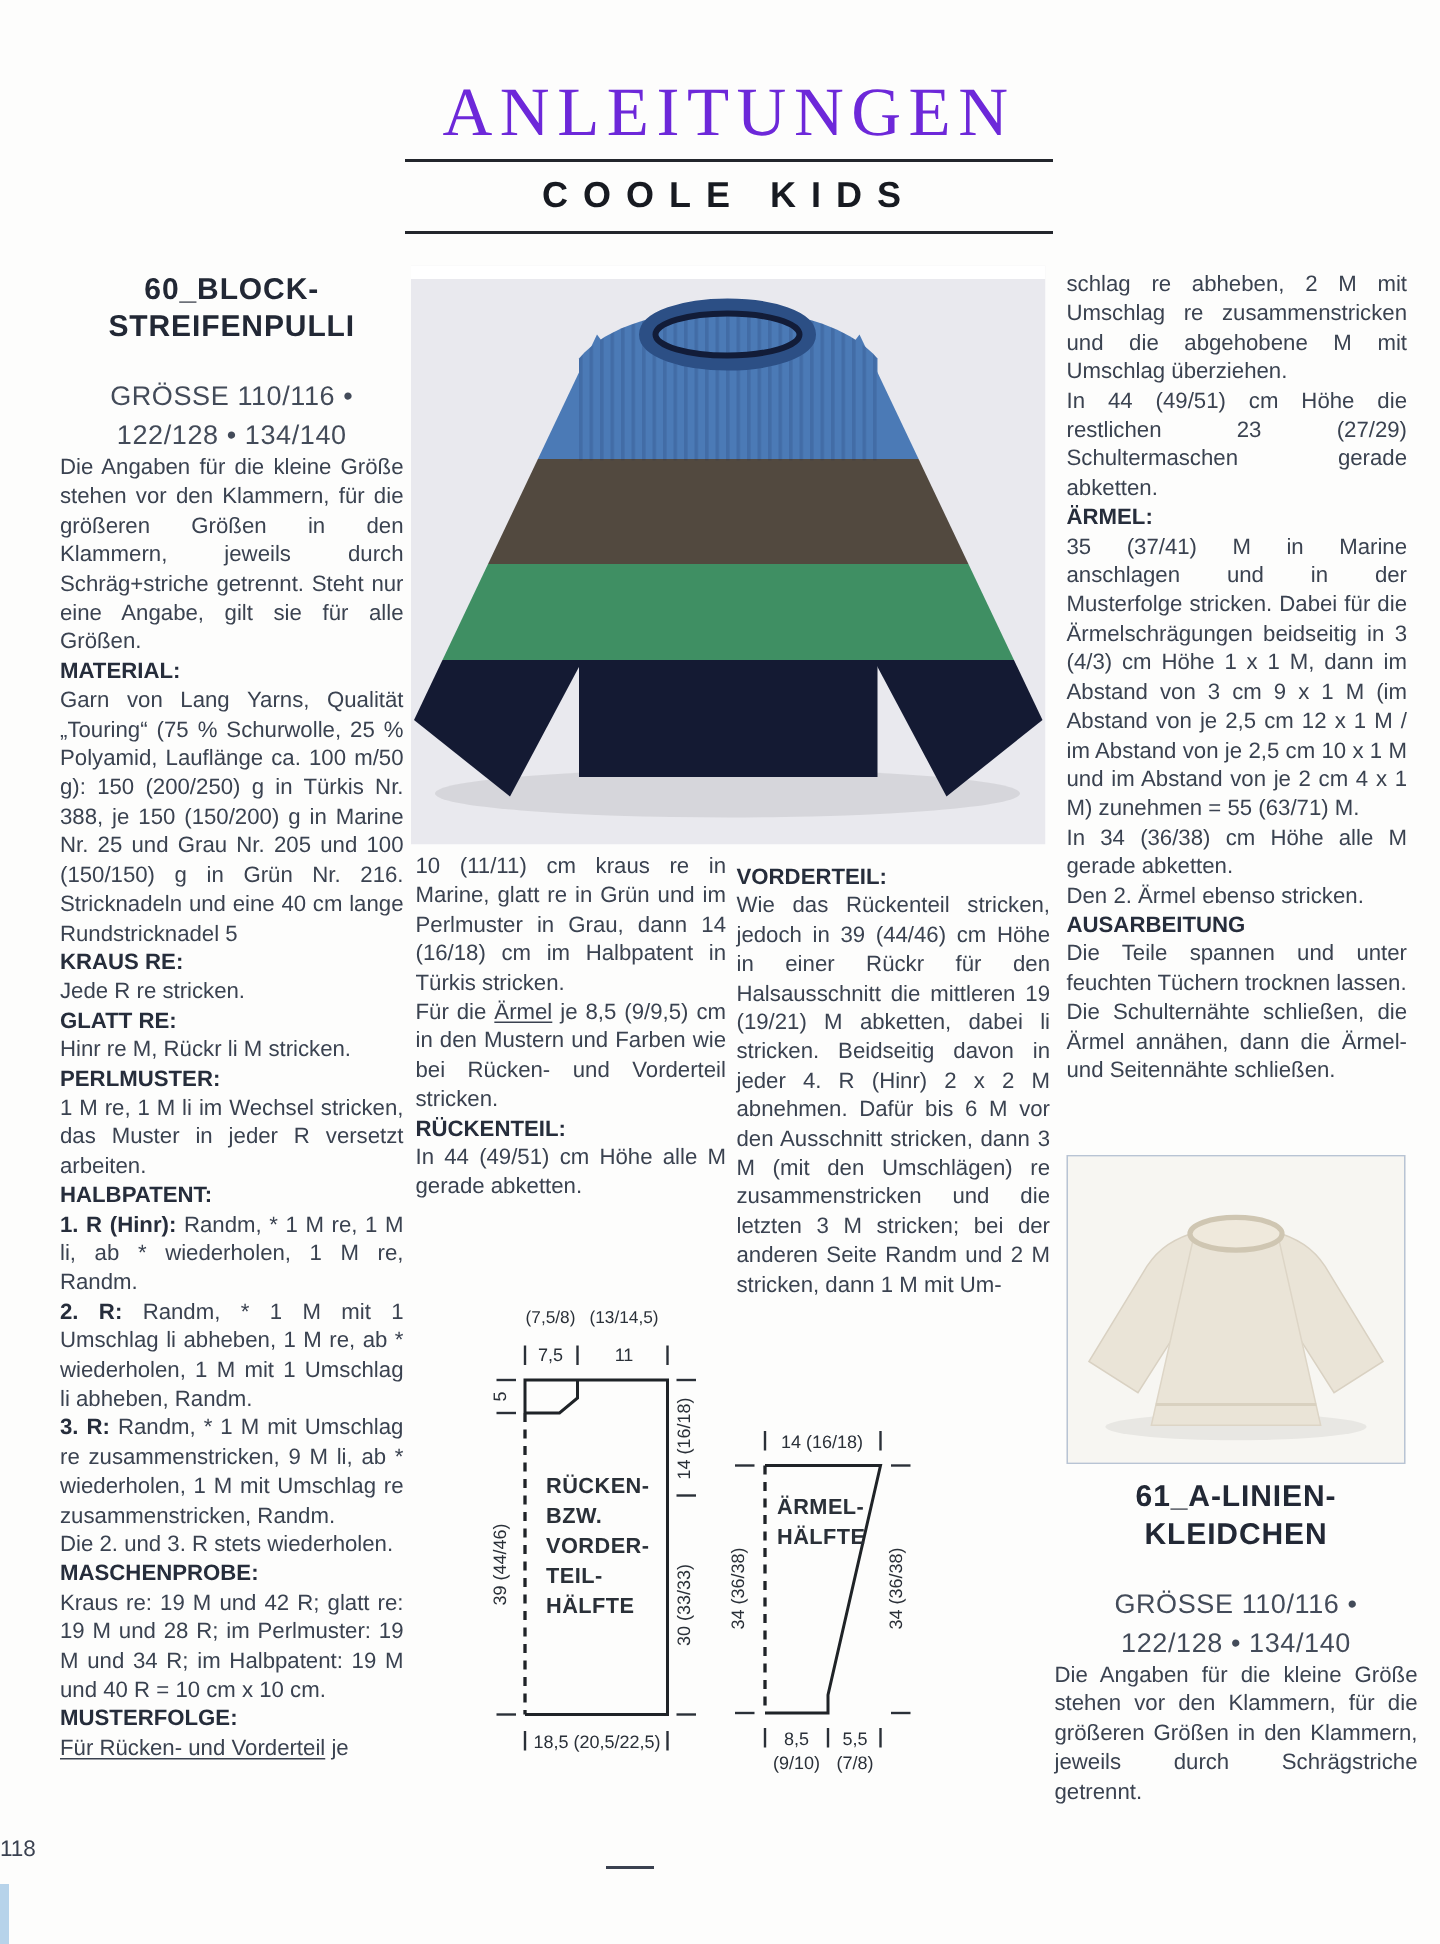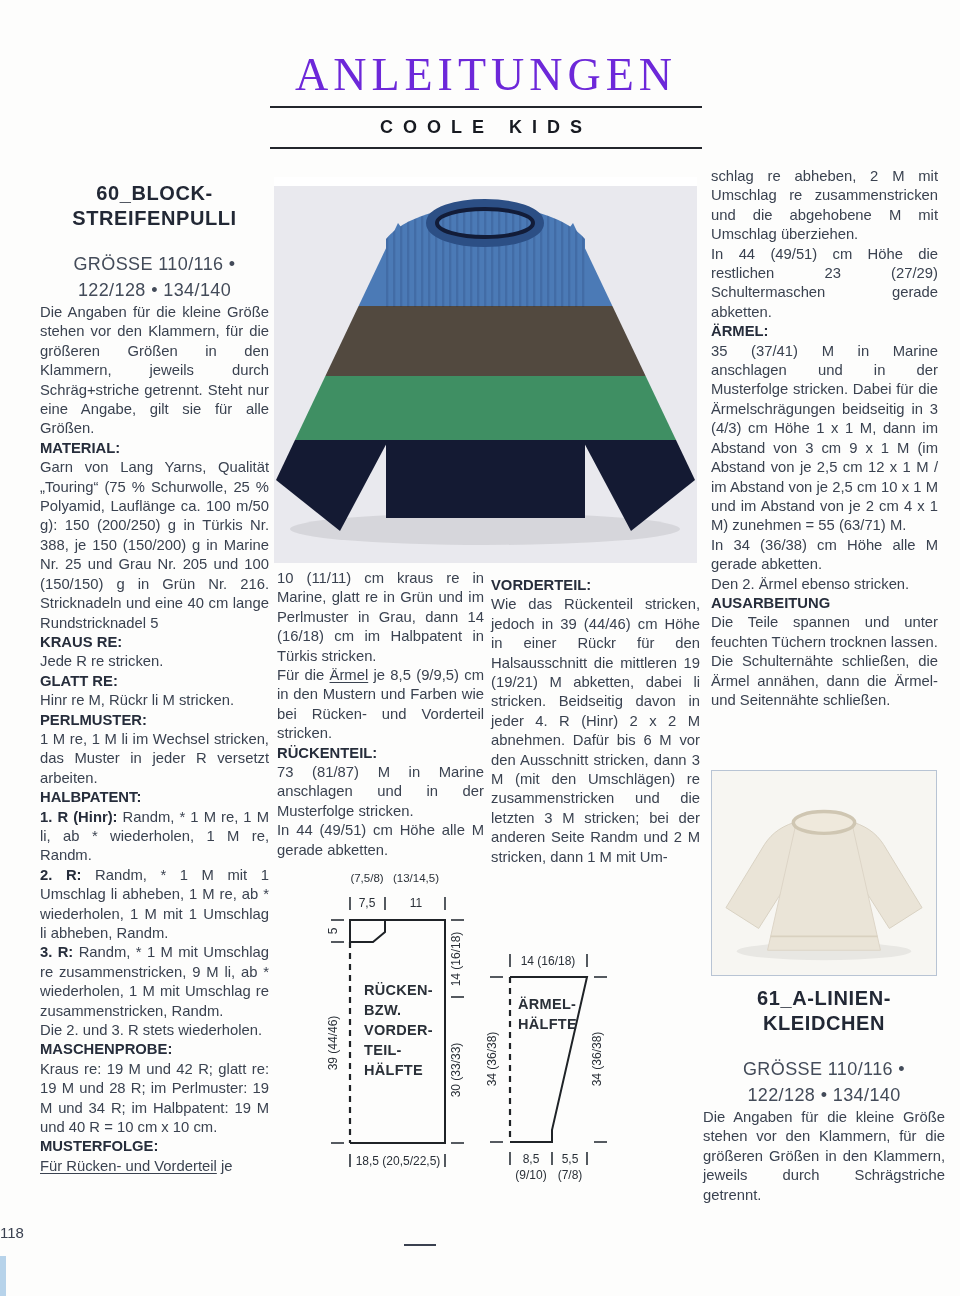--- a/index.html
+++ b/index.html
@@ -9,21 +9,21 @@
   }
   *{margin:0;padding:0;box-sizing:border-box}
   html,body{background:#ffffff}
   .page{position:relative;width:960px;height:1296px;background:#fdfdfc;overflow:hidden;
         font-family:"Liberation Sans",sans-serif;color:var(--text)}
   
   .header{position:absolute;left:270px;top:50px;width:432px;text-align:center}
   .main-title{font-family:"Liberation Serif",serif;font-weight:400;font-size:46px;
               letter-spacing:5px;color:#6d28d9;line-height:1.1}
   .rule{border:none;border-top:2px solid var(--rule);margin-top:5px}
-  .sub-title{font-size:18px;font-weight:bold;letter-spacing:10px;color:#171a21;margin-top:9px}
+  .sub-title{font-size:24px;font-weight:bold;letter-spacing:10px;color:#171a21;margin-top:9px}
   .rule2{border:none;border-top:2px solid var(--rule);margin-top:9px}
   
   .col{position:absolute;font-size:14.8px;line-height:19.4px;text-align:justify}
   .col p{margin:0}
   .sec{margin-top:7px}
   b,.bh{font-weight:bold;color:var(--heading)}
   .art-title{font-size:20px;font-weight:bold;letter-spacing:.6px;color:#222835;
              text-align:center;line-height:25px}
   .art-size{font-size:18px;color:#434b59;text-align:center;line-height:26px;letter-spacing:.4px;margin-top:20px}
   .intro{margin-top:10px}
@@ -126,30 +126,29 @@
     <path d="M 112 62 C 130 40 170 29 211 29 C 252 29 292 40 311 62 L 311 341 L 112 341 Z" fill="url(#stripes)"></path>
     <rect x="90" y="22" width="243" height="108" fill="url(#rib)" clip-path="url(#bodyClip)"></rect>
     <ellipse cx="211" cy="46" rx="54" ry="19" fill="none" stroke="#2c4f85" stroke-width="10"></ellipse>
     <ellipse cx="211" cy="46" rx="48" ry="14" fill="none" stroke="#121c38" stroke-width="4"></ellipse>
   </svg>
 
   <div class="col" style="left:277px;top:569px;width:207px">
     <p>10 (11/11) cm kraus re in Marine, glatt re in Grün und im Perlmuster in Grau, dann 14 (16/18) cm im Halbpatent in Türkis stricken.</p>
     <p class="sec"><span>Für die </span><span class="ul">Ärmel</span><span> je 8,5 (9/9,5) cm in den Mustern und Farben wie bei Rücken- und Vorderteil stricken.</span></p>
     <p class="sec bh">RÜCKENTEIL:</p>
-    <p>73 (81/87) M in Marine anschlagen und in der Musterfolge stricken.</p>
     <p>In 44 (49/51) cm Höhe alle M gerade abketten.</p>
   </div>
 
   <div class="col" style="left:491px;top:576px;width:209px">
     <p class="bh">VORDERTEIL:</p>
     <p>Wie das Rückenteil stricken, jedoch in 39 (44/46) cm Höhe in einer Rückr für den Halsausschnitt die mittleren 19 (19/21) M abketten, dabei li stricken. Beidseitig davon in jeder 4. R (Hinr) 2 x 2 M abnehmen. Dafür bis 6 M vor den Ausschnitt stricken, dann 3 M (mit den Umschlägen) re zusammenstricken und die letzten 3 M stricken; bei der anderen Seite Randm und 2 M stricken, dann 1 M mit Um-</p>
   </div>
 
-  <div class="col" style="left:711px;top:167px;width:227px">
+  <div class="col" style="left:711px;top:181px;width:227px">
     <p>schlag re abheben, 2 M mit Umschlag re zusammenstricken und die abgehobene M mit Umschlag überziehen.</p>
     <p>In 44 (49/51) cm Höhe die restlichen 23 (27/29) Schultermaschen gerade abketten.</p>
     <p class="sec bh">ÄRMEL:</p>
     <p>35 (37/41) M in Marine anschlagen und in der Musterfolge stricken. Dabei für die Ärmelschrägungen beidseitig in 3 (4/3) cm Höhe 1 x 1 M, dann im Abstand von 3 cm 9 x 1 M (im Abstand von je 2,5 cm 12 x 1 M / im Abstand von je 2,5 cm 10 x 1 M und im Abstand von je 2 cm 4 x 1 M) zunehmen = 55 (63/71) M.</p>
     <p>In 34 (36/38) cm Höhe alle M gerade abketten.</p>
     <p>Den 2. Ärmel ebenso stricken.</p>
     <p class="sec bh">AUSARBEITUNG</p>
     <p>Die Teile spannen und unter feuchten Tüchern trocknen lassen.</p>
     <p>Die Schulternähte schließen, die Ärmel annähen, dann die Ärmel- und Seitennähte schließen.</p>
   </div>

